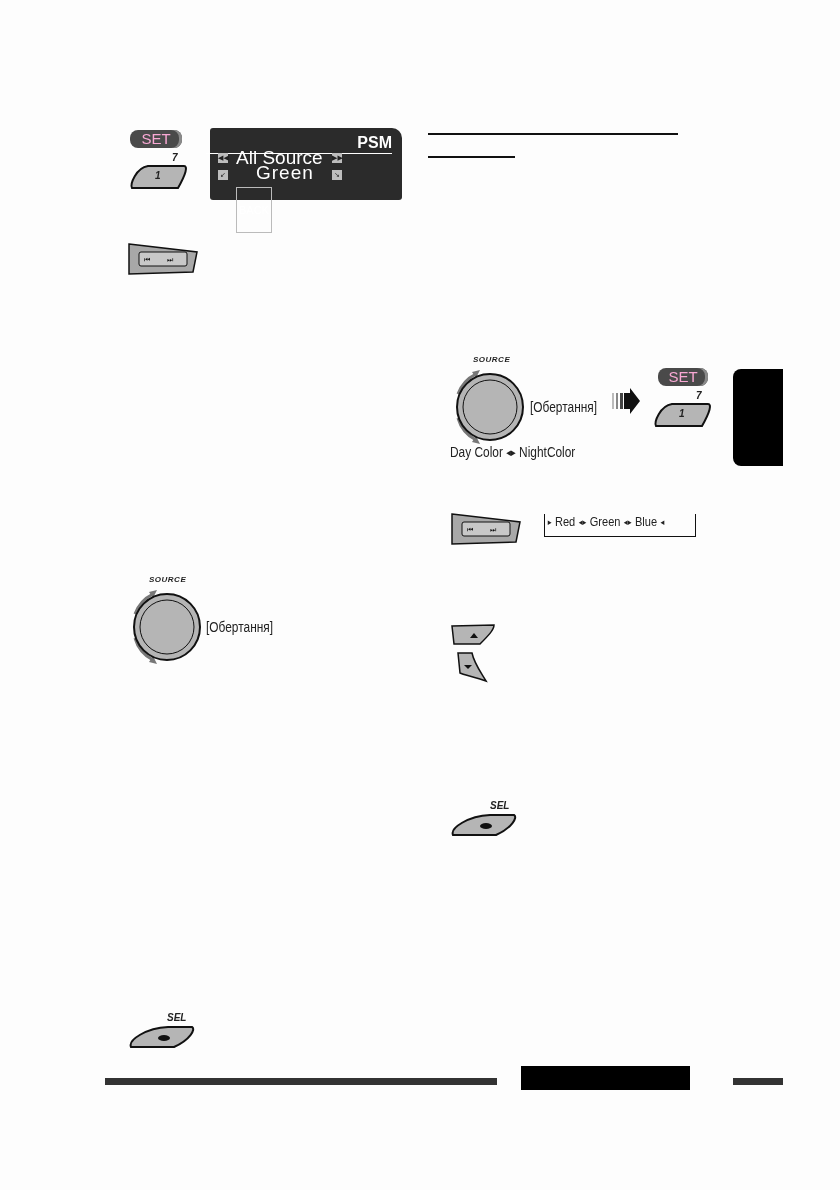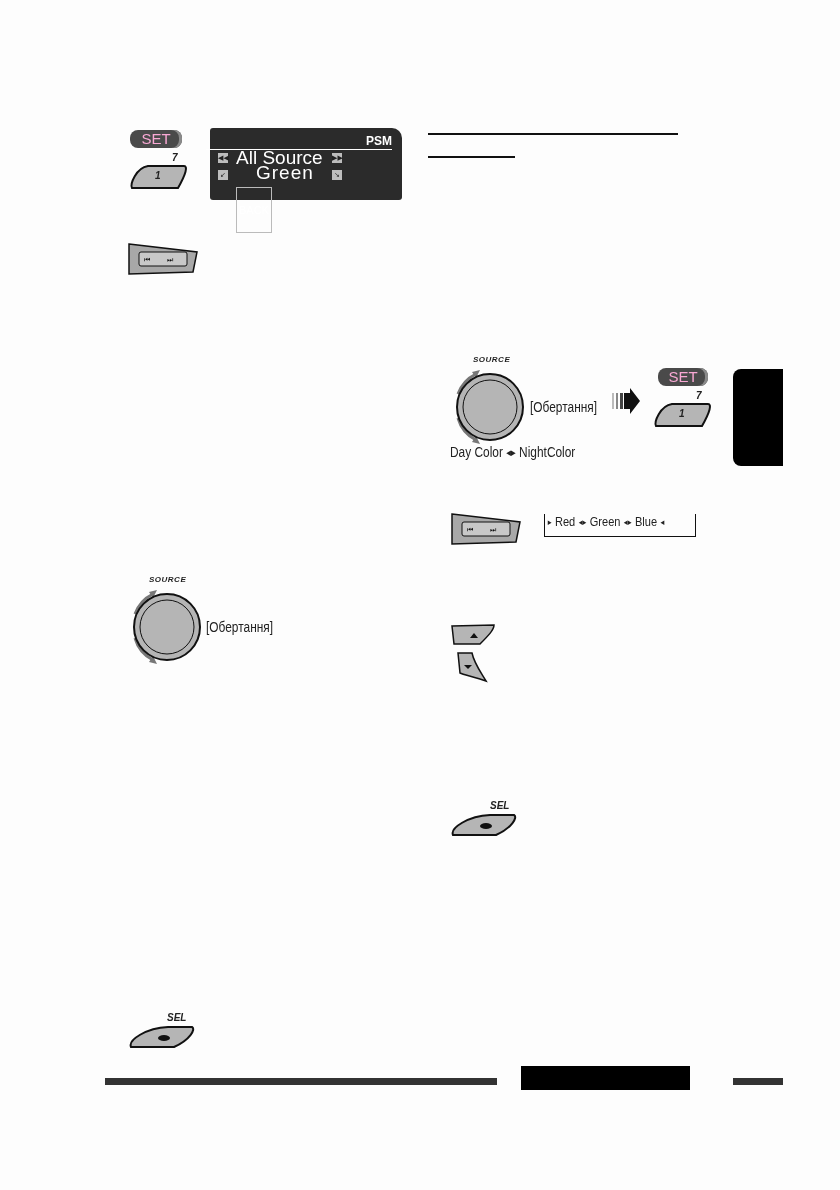--- a/index.html
+++ b/index.html
@@ -4,21 +4,21 @@
 <style>
   html, body { margin:0; padding:0; }
   body { width:840px; height:1190px; background:#fdfdfd; position:relative; overflow:hidden;
          font-family:"Liberation Sans", sans-serif; }
   .abs { position:absolute; }
   .set-btn { background:#4a4a4a; color:#f9a8d4; font-family:"Liberation Sans", sans-serif; font-size:15px;
              line-height:18px; text-align:center; border-radius:8px; box-shadow: -3px 0 0 #8a8a8a inset; }
   .small-label { font-size:10px; font-style:italic; font-weight:bold; color:#222; }
   .cap-label { font-size:8px; font-weight:bold; color:#222; letter-spacing:0.5px;font-style:italic; }
   .lcd { background:#2b2b2b; border-radius:3px 10px 3px 3px; color:#fff; }
-  .lcd .psm { position:absolute; right:10px; top:6px; font-size:12px; font-weight:bold;
+  .lcd .psm { position:absolute; right:10px; top:6px; font-size:16px; font-weight:bold;
               border-bottom:1px solid #fff; width:186px; text-align:right; padding-bottom:1px; }
   .lcd .line1 { position:absolute; left:26px; top:19px; font-size:19px; }
   .lcd .line2 { position:absolute; left:46px; top:34px; font-size:19px; letter-spacing:1px; }
   .lcd .ic { position:absolute; width:10px; height:10px; background:#bdbdbd; color:#222; font-size:7px;
              line-height:10px; text-align:center; }
   .lcd .back { position:absolute; left:26px; top:59px; font-size:11px; border:1px solid #bbb;
                border-radius:0; padding:16px 2px; line-height:12px; }
   .rot-label { font-family:"Liberation Sans", sans-serif; font-size:14px; color:#222; transform:scaleX(0.85); transform-origin:left; }
   .bar { background:#333; }
 </style>

